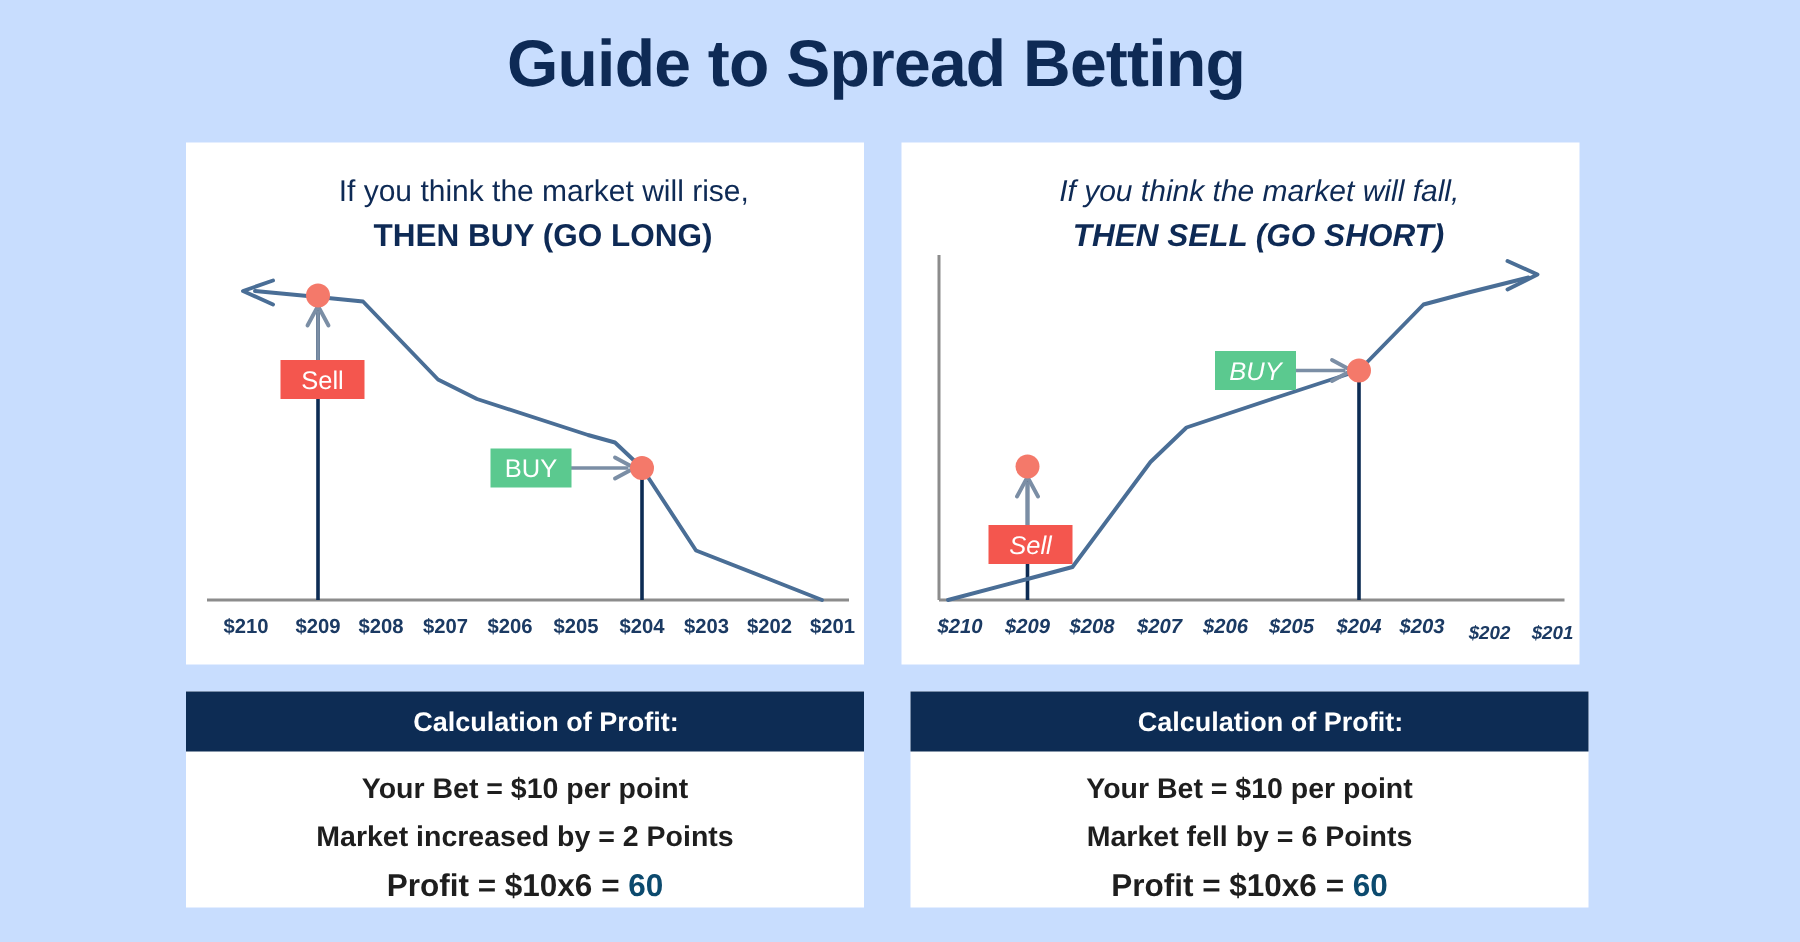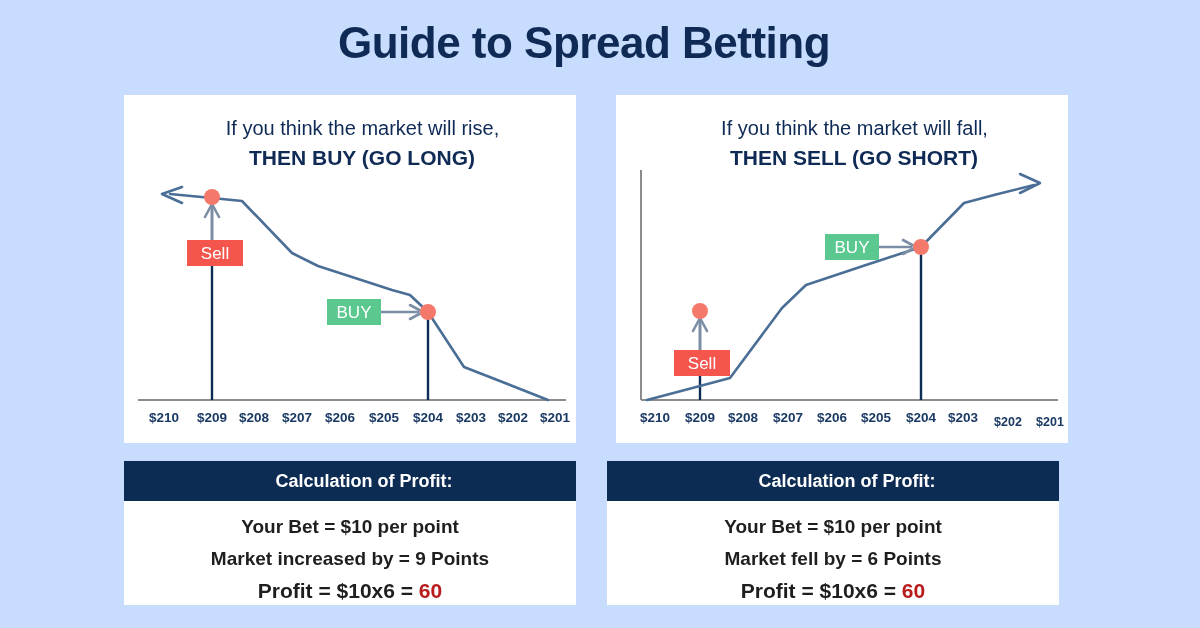--- a/index.html
+++ b/index.html
@@ -32,21 +32,21 @@
 
   
   .chart-panel {
     position: absolute;
     top: 95px;
     width: 452px;
     height: 348px;
     background: #ffffff;
   }
   #panel-left  { left: 124px; }
-  #panel-right { left: 616px; }
+  #panel-right { left: 601px; font-style: italic; }
 
   .panel-heading {
     position: absolute;
     top: 18px;
     left: 0;
     width: 100%;
     text-align: center;
     color: #0e2a55;
     line-height: 30px;
   }
@@ -97,21 +97,21 @@
     padding-top: 10px;
   }
   .calc-line {
     text-align: center;
     font-size: 19px;
     font-weight: bold;
     color: #1e1e1e;
     line-height: 32px;
   }
   .calc-line.profit { font-size: 21px; }
-  .profit-value { color: #b91c1c; }
+  .profit-value { color: #0c4a6e; }
 </style>
 </head>
 <body>
 
 <div id="page-title">Guide to Spread Betting</div>
 
 <div class="chart-panel" id="panel-left">
 
   <div class="panel-heading">
     <span class="heading-line1">If you think the market will rise,</span>
@@ -206,21 +206,21 @@
       <text x="392" y="331" font-size="12.5">$202</text>
       <text x="434" y="331" font-size="12.5">$201</text>
     </g>
   </svg>
 </div>
 
 <div class="calc-panel" id="calc-left">
   <div class="calc-header">Calculation of Profit:</div>
   <div class="calc-body">
     <div class="calc-line">Your Bet = $10 per point</div>
-    <div class="calc-line">Market increased by = 9 Points</div>
+    <div class="calc-line">Market increased by = 2 Points</div>
     <div class="calc-line profit">
       <span>Profit = $10x6 = </span><span class="profit-value">60</span>
     </div>
   </div>
 </div>
 
 <div class="calc-panel" id="calc-right">
   <div class="calc-header">Calculation of Profit:</div>
   <div class="calc-body">
     <div class="calc-line">Your Bet = $10 per point</div>

